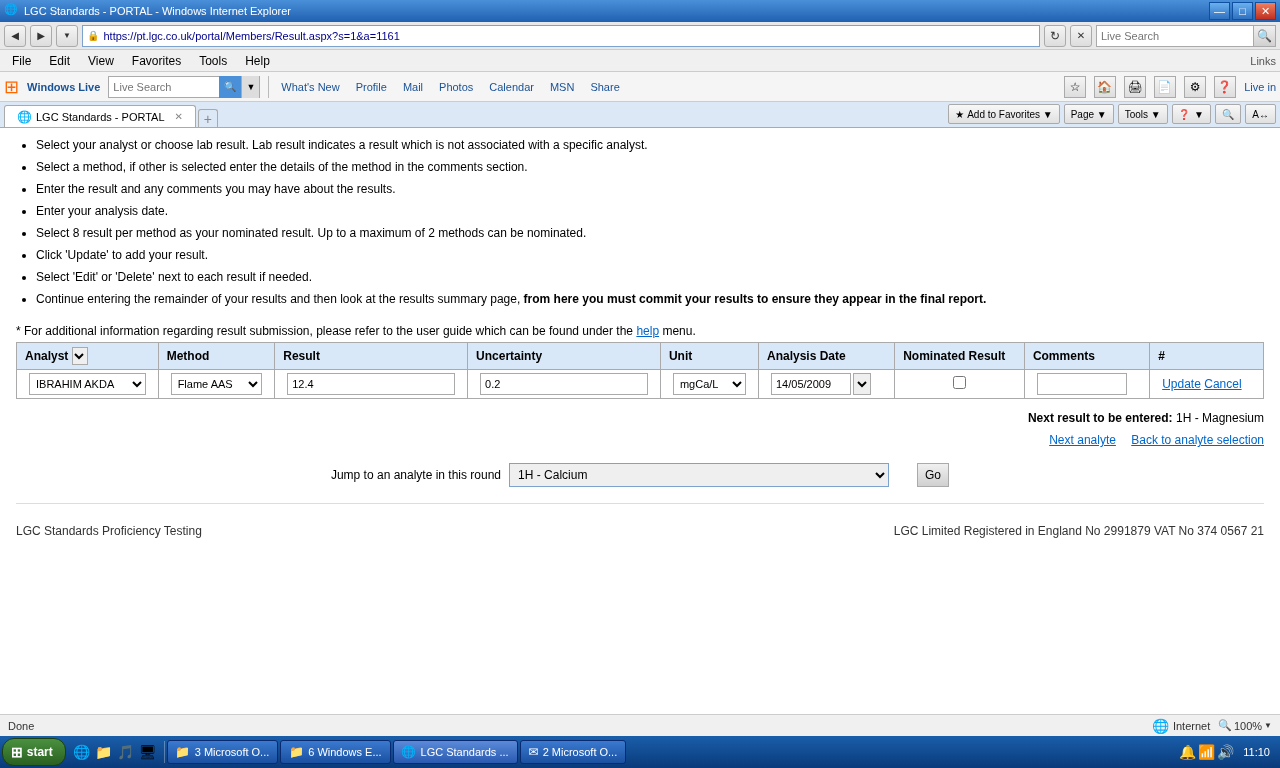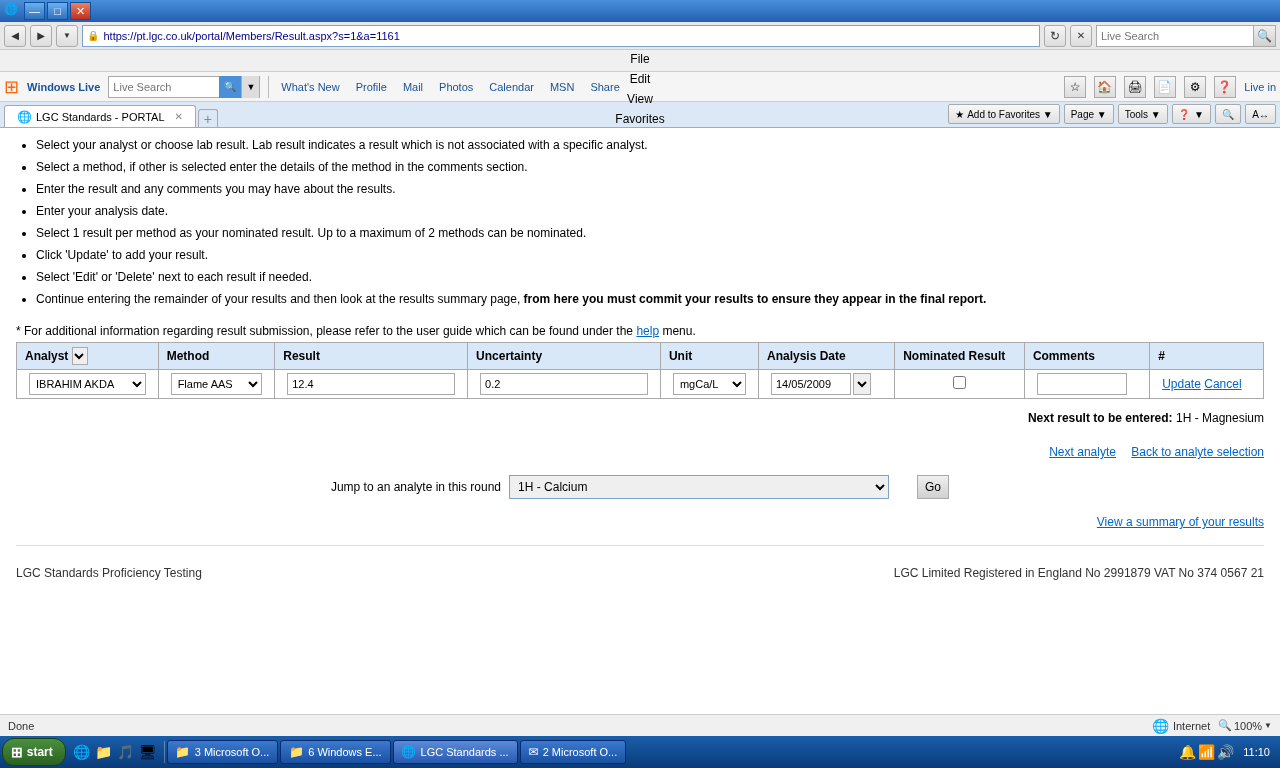--- a/index.html
+++ b/index.html
@@ -83,21 +83,20 @@
     
     .menu-bar {
       background: #f0f0f0;
       height: 22px;
       display: flex;
       align-items: center;
       padding: 0 4px;
       gap: 2px;
       border-bottom: 1px solid #ccc;
       font-size: 12px;
-      flex-direction: column;
     }
     .menu-item {
       padding: 2px 8px;
       cursor: pointer;
       color: #000;
     }
     .links-label { margin-left: auto; font-size: 11px; color: #555; }
 
     
     .toolbar-row {
@@ -233,21 +232,21 @@
       background: #fff; padding: 0 2px; width: 100%;
     }
     input.inline-input {
       height: 22px; font-size: 11px; border: 1px solid #aaa;
       width: 100%; padding: 0 4px;
     }
     .update-link { color: #0066cc; text-decoration: underline; cursor: pointer; }
     .cancel-link { color: #0066cc; text-decoration: underline; cursor: pointer; }
     .checkbox-cell { text-align: center; }
 
-    .next-result-row { text-align: right; font-size: 12px; margin-bottom: 20px; }
+    .next-result-row { text-align: right; font-size: 12px; margin-bottom: 8px; }
     .next-result-bold { font-weight: bold; }
 
     .nav-links { text-align: right; font-size: 12px; margin-bottom: 16px; }
     .nav-link { color: #0066cc; text-decoration: underline; cursor: pointer; }
     .nav-link + .nav-link { margin-left: 12px; }
 
     .jump-row {
       display: flex; align-items: center; justify-content: center;
       gap: 8px; margin-bottom: 16px; font-size: 12px;
     }
@@ -324,20 +323,21 @@
     .taskbar-right { margin-left: auto; display: flex; align-items: center; gap: 4px; padding-right: 4px; }
     .taskbar-notify { display: flex; align-items: center; gap: 2px; }
     .notify-icon { font-size: 14px; }
     .clock { color: #fff; font-size: 11px; padding: 0 4px; }
   </style>
 </head>
 <body>
 
 <div class="title-bar">
   <span class="title-bar-icon">🌐</span>
+  <span class="title-bar-text">LGC Standards - PORTAL - Windows Internet Explorer</span>
   <div class="title-bar-buttons">
     <div class="title-bar-btn">—</div>
     <div class="title-bar-btn">□</div>
     <div class="title-bar-btn close">✕</div>
   </div>
 </div>
 
 <div class="address-bar">
   <div class="nav-btn">◀</div>
   <div class="nav-btn">▶</div>
@@ -410,21 +410,21 @@
   </div>
 </div>
 
 <div class="main-content">
 
   <ul class="instructions">
     <li>Select your analyst or choose lab result. Lab result indicates a result which is not associated with a specific analyst.</li>
     <li>Select a method, if other is selected enter the details of the method in the comments section.</li>
     <li>Enter the result and any comments you may have about the results.</li>
     <li>Enter your analysis date.</li>
-    <li>Select 1 result per method as your nominated result. Up to a maximum of 2 methods can be nominated.</li>
+    <li>Select 8 result per method as your nominated result. Up to a maximum of 2 methods can be nominated.</li>
     <li>Click 'Update' to add your result.</li>
     <li>Select 'Edit' or 'Delete' next to each result if needed.</li>
     <li>Continue entering the remainder of your results and then look at the results summary page, <span class="bold-text">from here you must commit your results to ensure they appear in the final report.</span></li>
   </ul>
 
   <p class="info-note">
     * For additional information regarding result submission, please refer to the user guide which can be found under the <a class="help-link">help</a> menu.
   </p>
 
   <table class="data-table">
@@ -499,23 +499,20 @@
   </div>
 
   <div class="jump-row">
     <label>Jump to an analyte in this round</label>
     <select class="jump-select">
       <option>1H - Calcium</option>
     </select>
     <button class="go-btn">Go</button>
   </div>
 
-  <div class="summary-link">
-    <a class="help-link">View a summary of your results</a>
-  </div>
 
   <div style="display:flex; justify-content:space-between; padding-top: 20px; padding-bottom: 8px; font-size:12px; color:#333; border-top: 1px solid #ddd; margin-top: 8px;">
     <span>LGC Standards Proficiency Testing</span>
     <span>LGC Limited Registered in England No 2991879 VAT No 374 0567 21</span>
   </div>
 
 </div>
 
 <div class="status-bar">
   <span class="status-text">Done</span>

